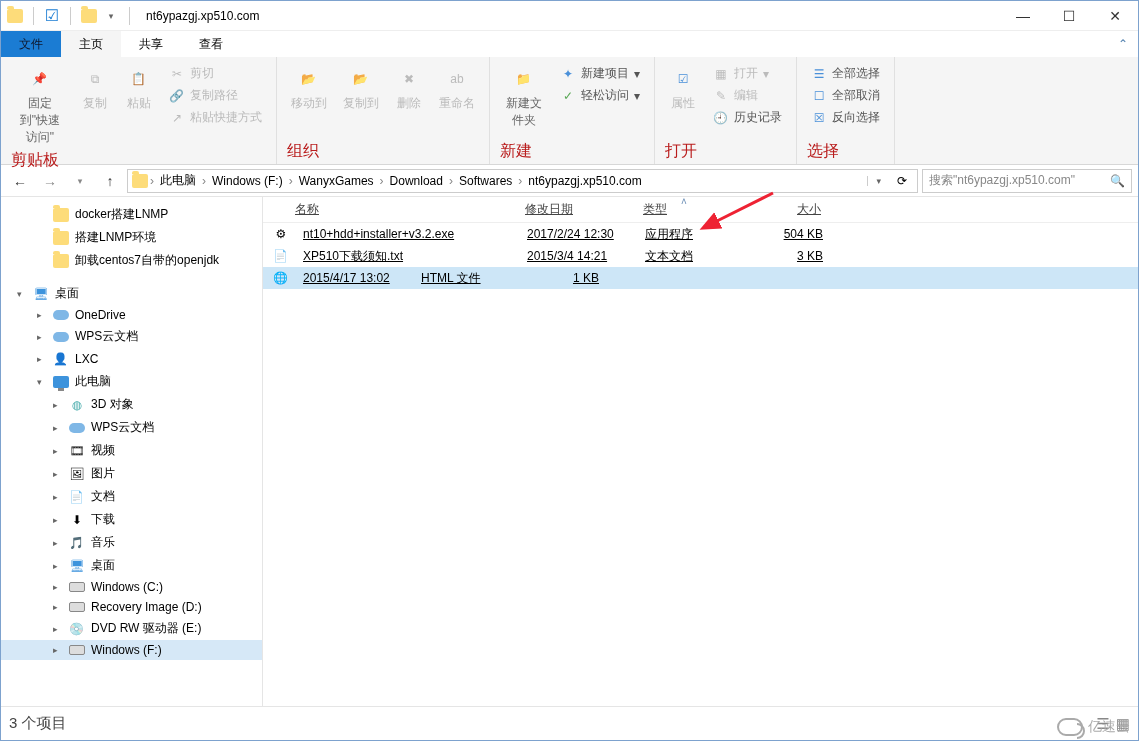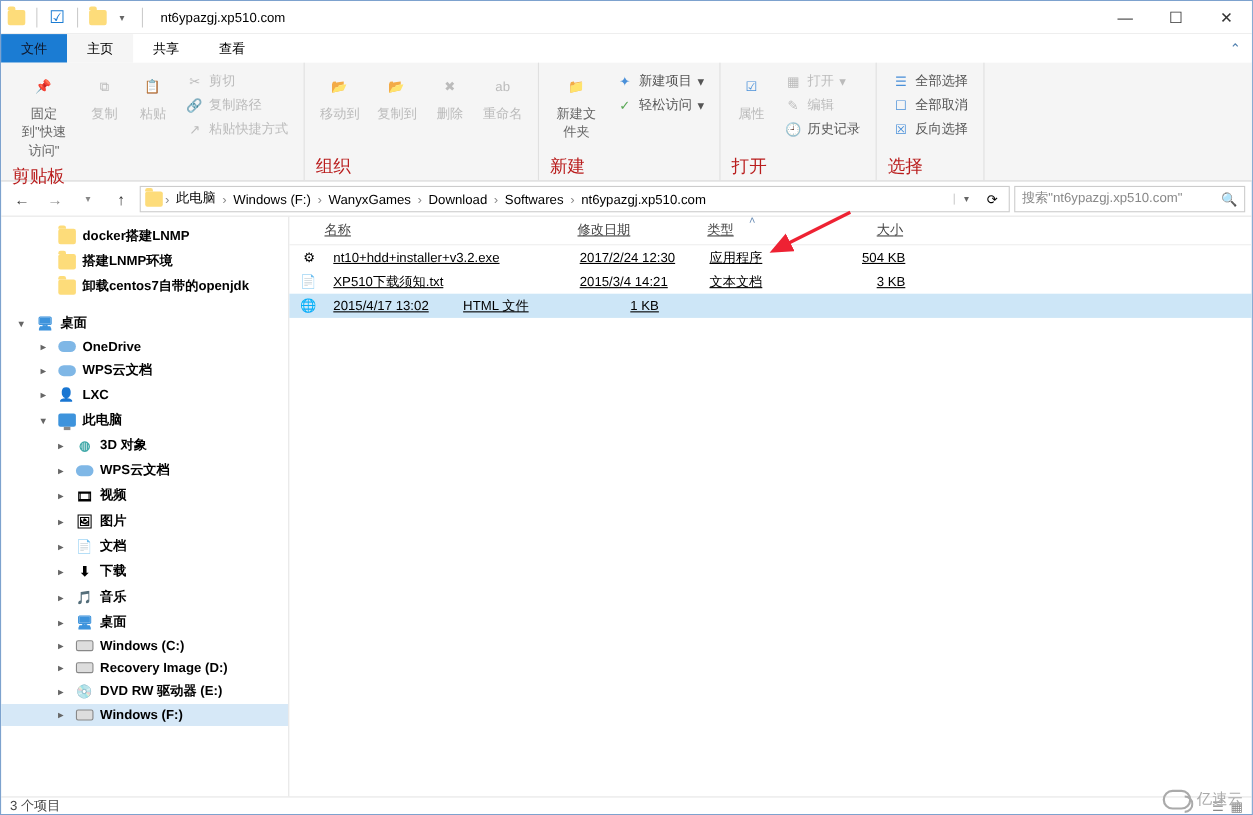--- a/index.html
+++ b/index.html
@@ -41,21 +41,21 @@
 .breadcrumb { flex: 1; height: 24px; border: 1px solid #ccc; display: flex; align-items: center; font-size: 12px; padding: 0 4px; gap: 2px; }
 .bc-seg { padding: 0 4px; }
 .bc-sep { color: #888; }
 .bc-refresh { border-left: 1px solid #ccc; padding: 0 8px; margin-left: auto; }
 .search { width: 210px; height: 24px; border: 1px solid #ccc; display: flex; align-items: center; padding: 0 6px; font-size: 12px; color: #888; }
 .search .mag { margin-left: auto; color: #888; }
 
 
 .main { flex: 1; display: flex; min-height: 0; }
 .nav { width: 262px; border-right: 1px solid #e5e5e5; overflow-y: auto; font-size: 12px; padding: 6px 0; position: relative; }
-.nav-item { display: flex; align-items: center; gap: 6px; padding: 3px 8px; white-space: nowrap; font-weight: bold; }
+.nav-item { display: flex; align-items: center; gap: 6px; padding: 3px 8px; white-space: nowrap; }
 .nav-item.sel { background: #d6e8f7; }
 .nav .indent0 { padding-left: 16px; }
 .nav .indent1 { padding-left: 36px; }
 .nav .indent2 { padding-left: 52px; }
 .nav .caret { width: 10px; display: inline-block; color: #666; font-size: 9px; }
 .folder-ico { width: 16px; height: 14px; background: #fddc7a; border-radius: 2px; position: relative; display: inline-block; }
 .folder-ico:before { content:""; position:absolute; top:-3px; left:0; width:7px; height:3px; background:#fddc7a; border-radius: 2px 2px 0 0; }
 .monitor-ico { width:16px; height:12px; background:#3d93dc; border-radius:2px; display:inline-block; position:relative; }
 .monitor-ico:after { content:""; position:absolute; left:5px; bottom:-3px; width:6px; height:3px; background:#888; }
 .disk-ico { width:16px; height:10px; background:#ddd; border:1px solid #888; border-radius:2px; display:inline-block; }
@@ -67,21 +67,21 @@
 .fcol { padding: 0 8px; text-decoration: underline; }
 .c-name { width: 254px; }
 .c-date { width: 118px; }
 .c-type { width: 118px; }
 .c-size { width: 76px; text-align: right; }
 .frow { height: 22px; display: flex; align-items: center; font-size: 12px; }
 .frow.selected { background: #cde6f7; }
 .frow .fico { width:16px; height:16px; margin: 0 6px 0 10px; display:inline-flex; align-items:center; justify-content:center; }
 .sort-ind { position:absolute; left:418px; top:-1px; font-size:10px; color:#6a8db5; }
 
-.status { height: 16px; border-top: 1px solid #e5e5e5; display: flex; align-items: center; font-size: 12px; padding: 0 8px; color: #444; }
+.status { height: 34px; border-top: 1px solid #e5e5e5; display: flex; align-items: center; font-size: 15px; padding: 0 8px; color: #444; }
 .status .views { margin-left: auto; display: flex; gap: 6px; color: #888; }
 
 .arrow-overlay { position:absolute; pointer-events:none; }
 
 .watermark { position:absolute; right:8px; bottom:4px; display:flex; align-items:center; gap:5px; color:#aaa; font-size:14px; }
 .watermark .logo { width:26px; height:18px; border:2px solid #aaa; border-radius:10px; position:relative; }
 .watermark .logo:after { content:""; position:absolute; right:-4px; top:3px; width:12px; height:12px; border:2px solid #aaa; border-radius:50%; clip-path: inset(0 0 0 50%);}
 </style>
 </head>
 <body>

